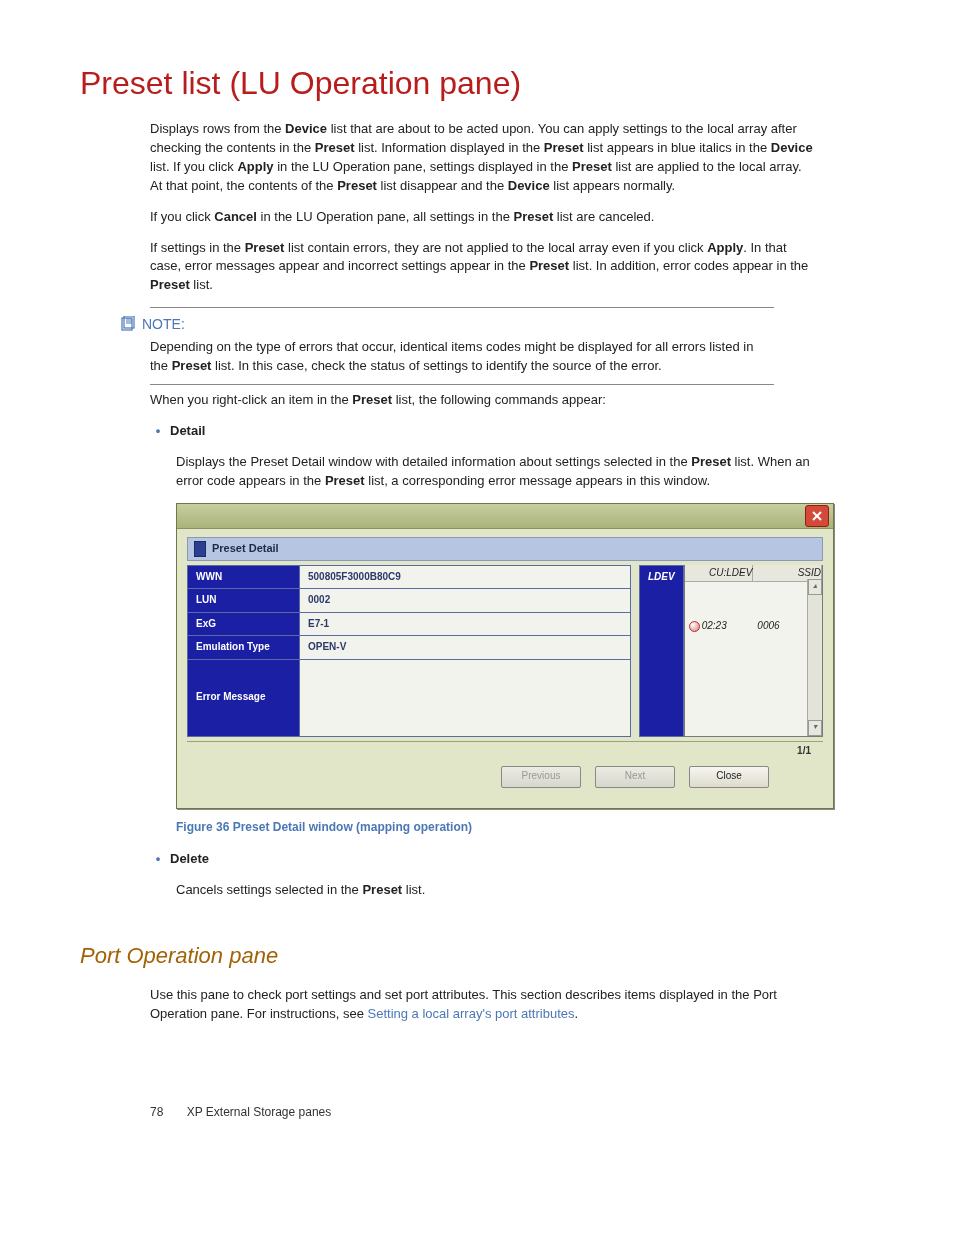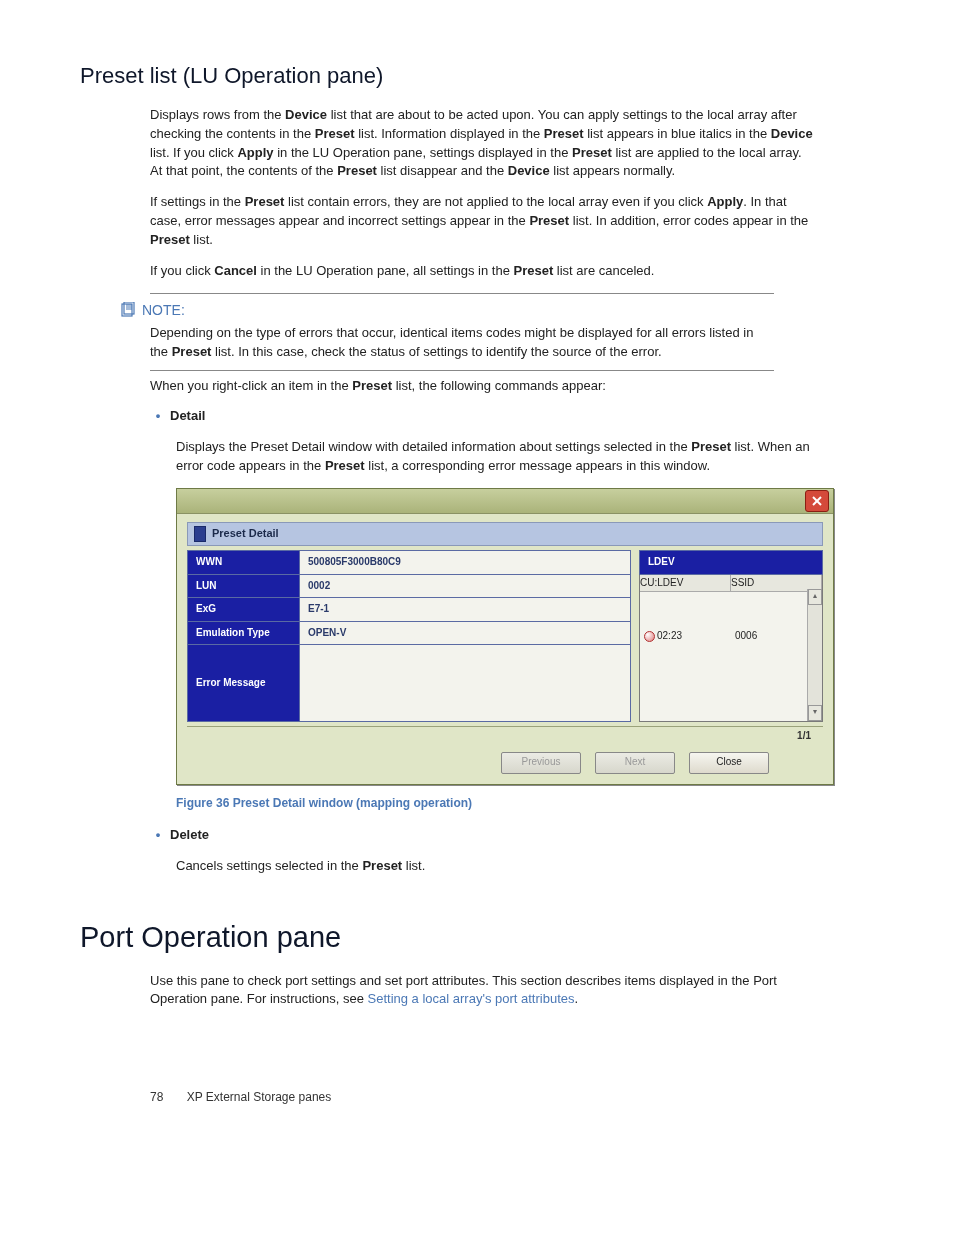--- a/index.html
+++ b/index.html
@@ -8,30 +8,31 @@
     padding: 60px 80px 60px 80px;
     font-size: 13px;
     color: #222;
     line-height: 1.45;
     width: 954px;
     box-sizing: border-box;
   }
   h2.section-heading {
     font-family: "Futura", "Trebuchet MS", Arial, sans-serif;
     font-weight: 400;
-    font-size: 22px;
-    color: #0f172a;
+    font-size: 32px;
+    color: #b91c1c;
     margin: 0 0 14px 0;
   }
   h1.major-heading {
     font-family: "Futura", "Trebuchet MS", Arial, sans-serif;
     font-weight: 400;
-    font-size: 29px;
-    color: #0f172a;
+    font-size: 22px;
+    color: #a16207;
     margin: 40px 0 14px 0;
+    font-style: italic;
   }
   .body-block {
     margin-left: 70px;
     margin-right: 60px;
   }
   p { margin: 0 0 12px 0; }
   b { font-weight: bold; }
   .note-wrap {
     margin-left: 40px;
     margin-right: 60px;
@@ -153,21 +154,22 @@
     background: #f3f3ed;
     color: #2a3a6a;
     font-weight: bold;
     margin-top: 36px;
   }
   .left-table tr.tall td { height: 68px; vertical-align: middle; }
 
   .right-col {
     width: 184px;
     display: flex;
-    flex-direction: column;
+    flex-direction: row;
+    font-style: italic;
   }
   .ldev-head {
     background: #1a1fa3;
     color: #fff;
     font-weight: bold;
     border: 1px solid #5a6aa3;
     padding: 4px 8px;
     font-size: 10px;
   }
   .ldev-box {
@@ -180,21 +182,21 @@
     box-sizing: border-box;
   }
   .ldev-inner-head {
     display: flex;
     background: #e7e7de;
     border-bottom: 1px solid #aaa;
     font-size: 10px;
   }
   .ldev-inner-head div {
     flex: 1;
-    text-align: left;
+    text-align: right;
     padding: 1px 0;
     border-right: 1px solid #aaa;
   }
   .ldev-row {
     display: flex;
     font-size: 10px;
     padding: 1px 0;
     margin-top: 36px;
   }
   .ldev-row div { flex: 1; padding-left: 4px; }
@@ -227,21 +229,21 @@
     font-size: 10px;
     font-weight: bold;
     color: #333;
     border-top: 1px solid #9aa27a;
     margin: 0 10px;
   }
   .btn-row {
     display: flex;
     justify-content: flex-end;
     gap: 14px;
-    padding: 8px 64px 10px 0;
+    padding: 8px 64px 20px 0;
   }
   .dlg-btn {
     width: 78px;
     height: 20px;
     font-size: 10px;
     border: 1px solid #888;
     background: linear-gradient(to bottom, #f6f6f0, #dedacd);
     border-radius: 2px;
     text-align: center;
     line-height: 18px;
@@ -270,24 +272,24 @@
 </head>
 <body>
 
 <h2 class="section-heading">Preset list (LU Operation pane)</h2>
 
 <div class="body-block">
   <p>
     <span>Displays rows from the </span><b>Device</b><span> list that are about to be acted upon. You can apply settings to the local array after checking the contents in the </span><b>Preset</b><span> list. Information displayed in the </span><b>Preset</b><span> list appears in blue italics in the </span><b>Device</b><span> list. If you click </span><b>Apply</b><span> in the LU Operation pane, settings displayed in the </span><b>Preset</b><span> list are applied to the local array. At that point, the contents of the </span><b>Preset</b><span> list disappear and the </span><b>Device</b><span> list appears normally.</span>
   </p>
   <p>
-    <span>If settings in the </span><b>Preset</b><span> list contain errors, they are not applied to the local array even if you click </span><b>Apply</b><span>. In that case, error messages appear and incorrect settings appear in the </span><b>Preset</b><span> list. In addition, error codes appear in the </span><b>Preset</b><span> list.</span>
+    <span>If you click </span><b>Cancel</b><span> in the LU Operation pane, all settings in the </span><b>Preset</b><span> list are canceled.</span>
   </p>
   <p>
-    <span>If you click </span><b>Cancel</b><span> in the LU Operation pane, all settings in the </span><b>Preset</b><span> list are canceled.</span>
+    <span>If settings in the </span><b>Preset</b><span> list contain errors, they are not applied to the local array even if you click </span><b>Apply</b><span>. In that case, error messages appear and incorrect settings appear in the </span><b>Preset</b><span> list. In addition, error codes appear in the </span><b>Preset</b><span> list.</span>
   </p>
 </div>
 
 <hr class="note-hr">
 <div class="note-wrap">
   <div class="note-head">
     <svg class="note-icon" viewBox="0 0 16 16">
         <rect x="2" y="2" width="10" height="12" fill="none" stroke="#4b78b5" stroke-width="1.2"></rect>
         <rect x="4" y="0" width="10" height="12" fill="none" stroke="#4b78b5" stroke-width="1.2"></rect>
         <line x1="6" y1="3" x2="12" y2="3" stroke="#4b78b5"></line>

